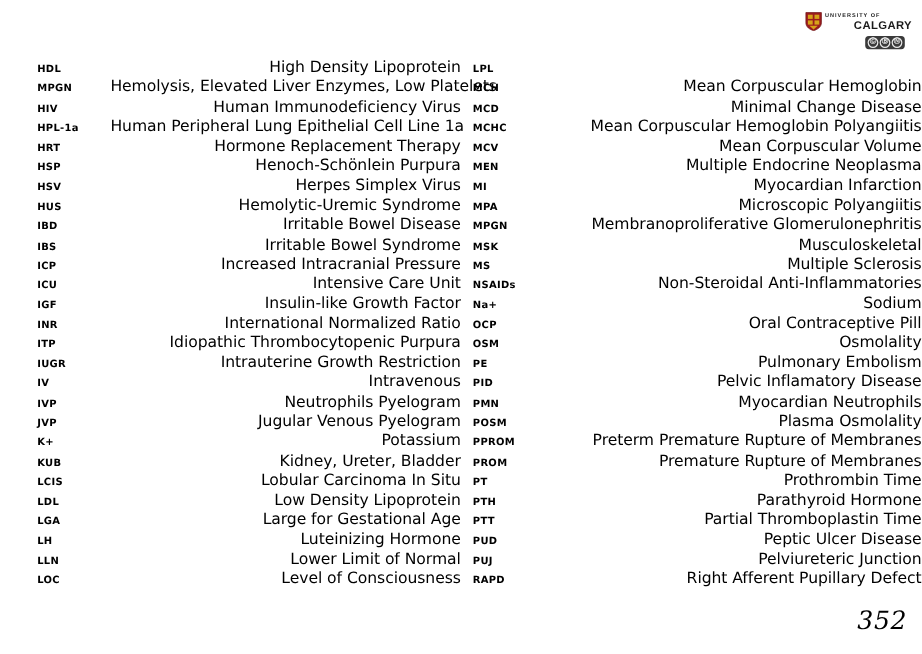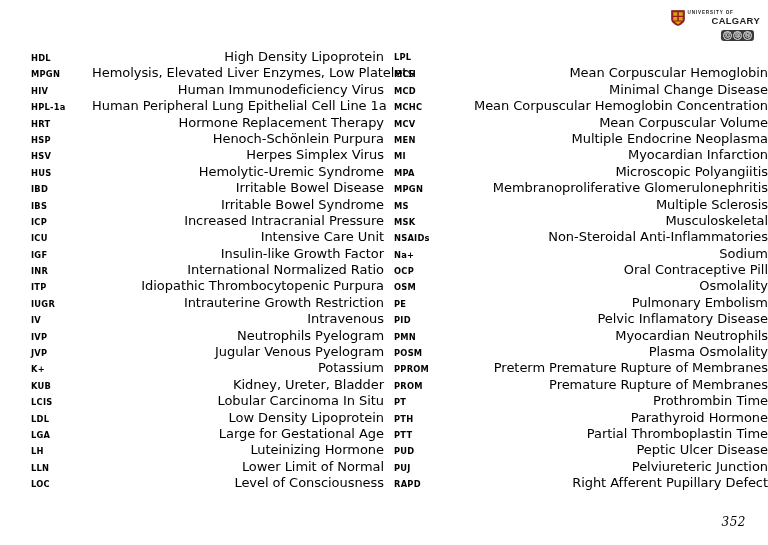--- a/index.html
+++ b/index.html
@@ -139,25 +139,25 @@
     font-weight: normal;
     font-size: 13px;
     letter-spacing: -0.05px;
     color: #000000;
     text-align: right;
   }
 
   
   .page-number {
     position: absolute;
-    right: 22px;
+    right: 12px;
     bottom: 16px;
     font-family: "DejaVu Serif", "Liberation Serif", serif;
     font-style: italic;
-    font-size: 12px;
+    font-size: 21px;
     color: #000000;
     letter-spacing: 0.5px;
   }
 </style>
 </head>
 <body>
 
 <div class="page">
 
   <div class="brand-block">
@@ -304,21 +304,21 @@
         <div class="entry">
           <span class="abbr">MCH</span>
           <span class="defn">Mean Corpuscular Hemoglobin</span>
         </div>
         <div class="entry">
           <span class="abbr">MCD</span>
           <span class="defn">Minimal Change Disease</span>
         </div>
         <div class="entry">
           <span class="abbr">MCHC</span>
-          <span class="defn">Mean Corpuscular Hemoglobin Concentration</span>
+          <span class="defn">Mean Corpuscular Hemoglobin Polyangiitis</span>
         </div>
         <div class="entry">
           <span class="abbr">MCV</span>
           <span class="defn">Mean Corpuscular Volume</span>
         </div>
         <div class="entry">
           <span class="abbr">MEN</span>
           <span class="defn">Multiple Endocrine Neoplasma</span>
         </div>
         <div class="entry">
@@ -327,28 +327,28 @@
         </div>
         <div class="entry">
           <span class="abbr">MPA</span>
           <span class="defn">Microscopic Polyangiitis</span>
         </div>
         <div class="entry">
           <span class="abbr">MPGN</span>
           <span class="defn">Membranoproliferative Glomerulonephritis</span>
         </div>
         <div class="entry">
+          <span class="abbr">MSK</span>
+          <span class="defn">Musculoskeletal</span>
+        </div>
+        <div class="entry">
           <span class="abbr">MS</span>
           <span class="defn">Multiple Sclerosis</span>
         </div>
         <div class="entry">
-          <span class="abbr">MSK</span>
-          <span class="defn">Musculoskeletal</span>
-        </div>
-        <div class="entry">
           <span class="abbr">NSAIDs</span>
           <span class="defn">Non-Steroidal Anti-Inflammatories</span>
         </div>
         <div class="entry">
           <span class="abbr">Na+</span>
           <span class="defn">Sodium</span>
         </div>
         <div class="entry">
           <span class="abbr">OCP</span>
           <span class="defn">Oral Contraceptive Pill</span>

